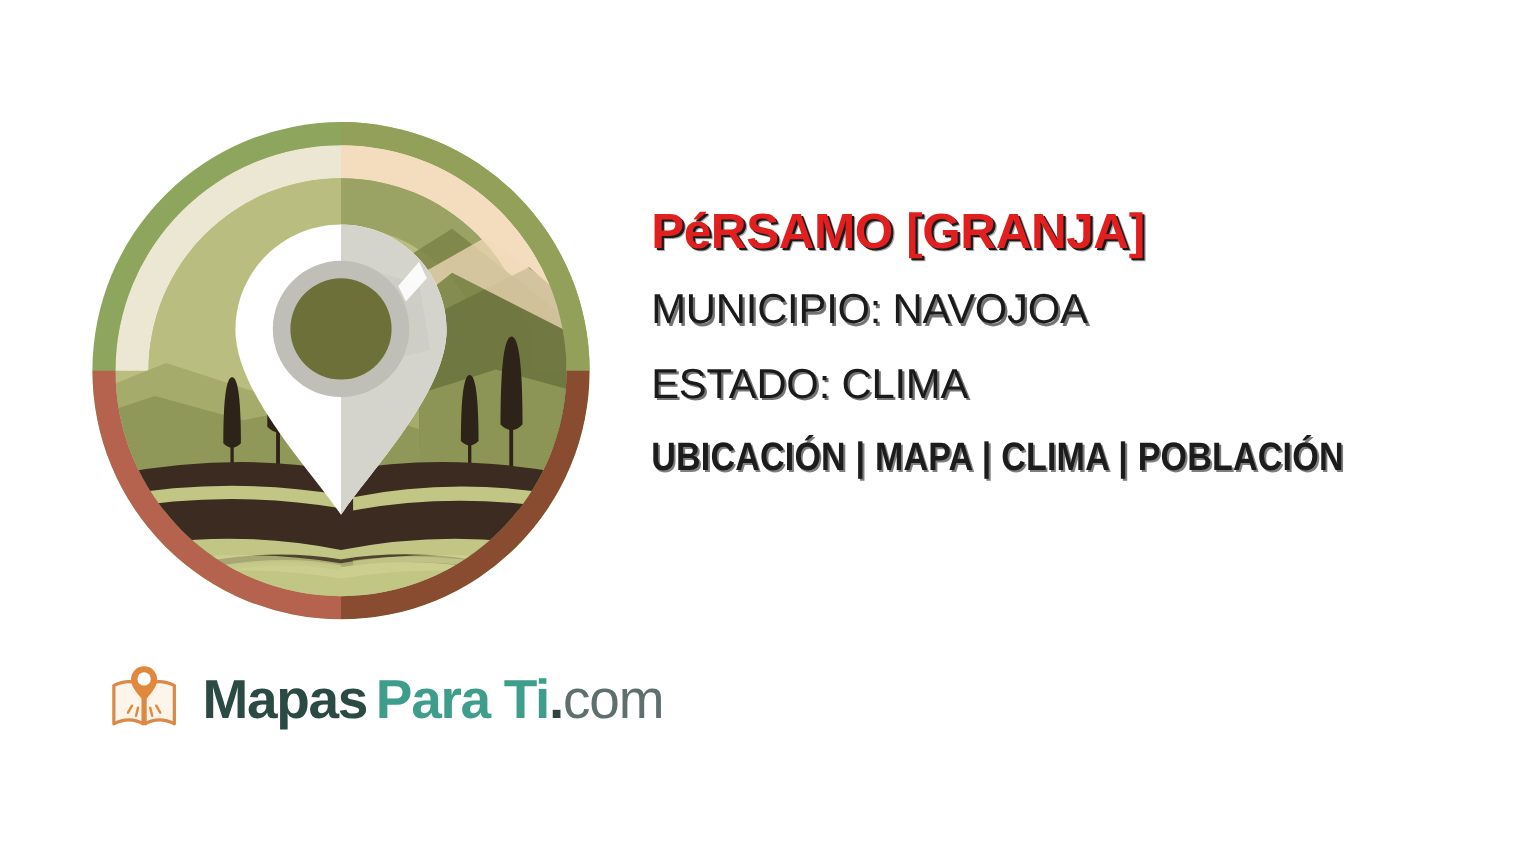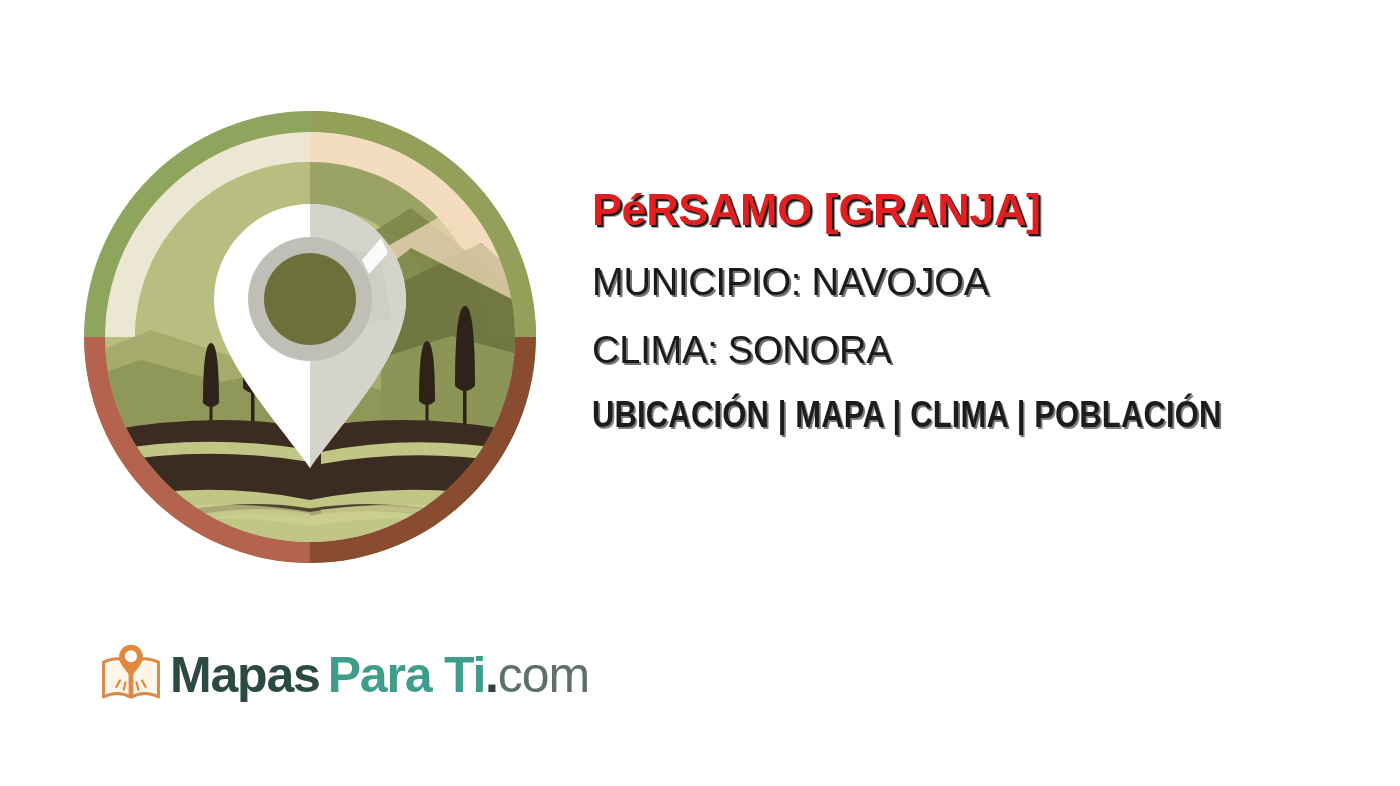--- a/index.html
+++ b/index.html
@@ -60,24 +60,24 @@
     letter-spacing:0.2px;
     white-space:nowrap;
     transform:scaleX(0.86);
     transform-origin:left center;
     text-shadow:2px 2px 0 rgba(0,0,0,0.5);
   }
 
   
   .brand {
     position:absolute;
-    left:98px; top:642px;
+    left:98px; top:603px;
     display:flex;
     align-items:center;
-    gap:6px;
+    gap:20px;
   }
   .brand-icon { width:66px; height:66px; flex:0 0 66px; }
   .brand-icon svg { display:block; width:100%; height:100%; }
   .brand-text {
     font-family:"Liberation Sans", sans-serif;
     font-size:50px;
     font-weight:bold;
     letter-spacing:-1.2px;
     white-space:nowrap;
     line-height:1;
@@ -186,21 +186,21 @@
         <circle cx="229" cy="191" r="46" fill="#6d7038"></circle>
 
         <path d="M281 152 L300 130 L307 145 L288 166 Z" fill="#ffffff" opacity="0.9"></path>
       </g>
     </svg>
   </div>
 
   <div class="info">
     <div class="title">PéRSAMO [GRANJA]</div>
     <div class="line first">MUNICIPIO: NAVOJOA</div>
-    <div class="line">CLIMA: SONORA</div>
+    <div class="line">ESTADO: CLIMA</div>
     <div class="nav">UBICACIÓN | MAPA | CLIMA | POBLACIÓN</div>
   </div>
 
   <div class="brand">
     <div class="brand-icon">
       <svg viewBox="0 0 72 72" xmlns="http://www.w3.org/2000/svg" aria-hidden="true">
 
         <path d="M6 22 C16 17 26 17 35 22 L35 60 C26 55 16 55 6 60 Z" fill="#fdf5ea" stroke="#d98a48" stroke-width="3.2" stroke-linejoin="round"></path>
 
         <path d="M66 22 C56 17 46 17 37 22 L37 60 C46 55 56 55 66 60 Z" fill="#fdf5ea" stroke="#d98a48" stroke-width="3.2" stroke-linejoin="round"></path>

